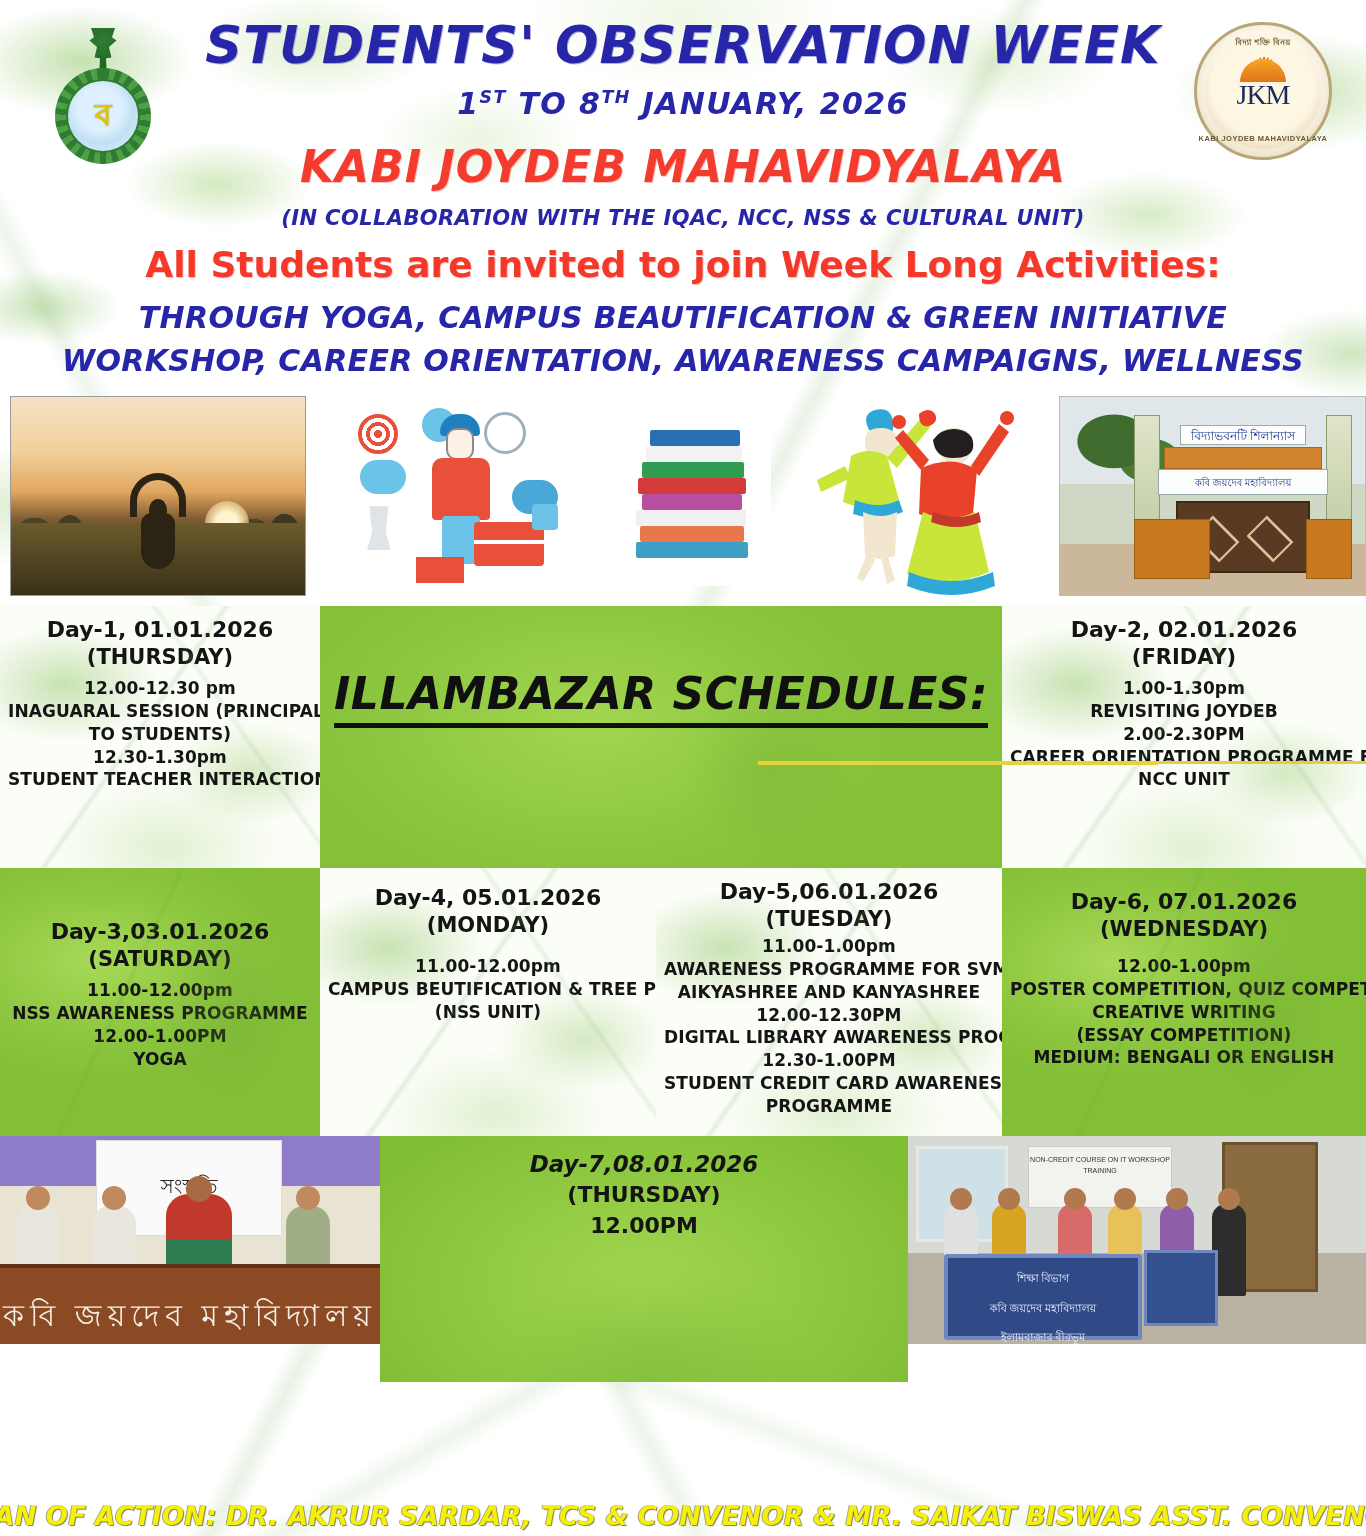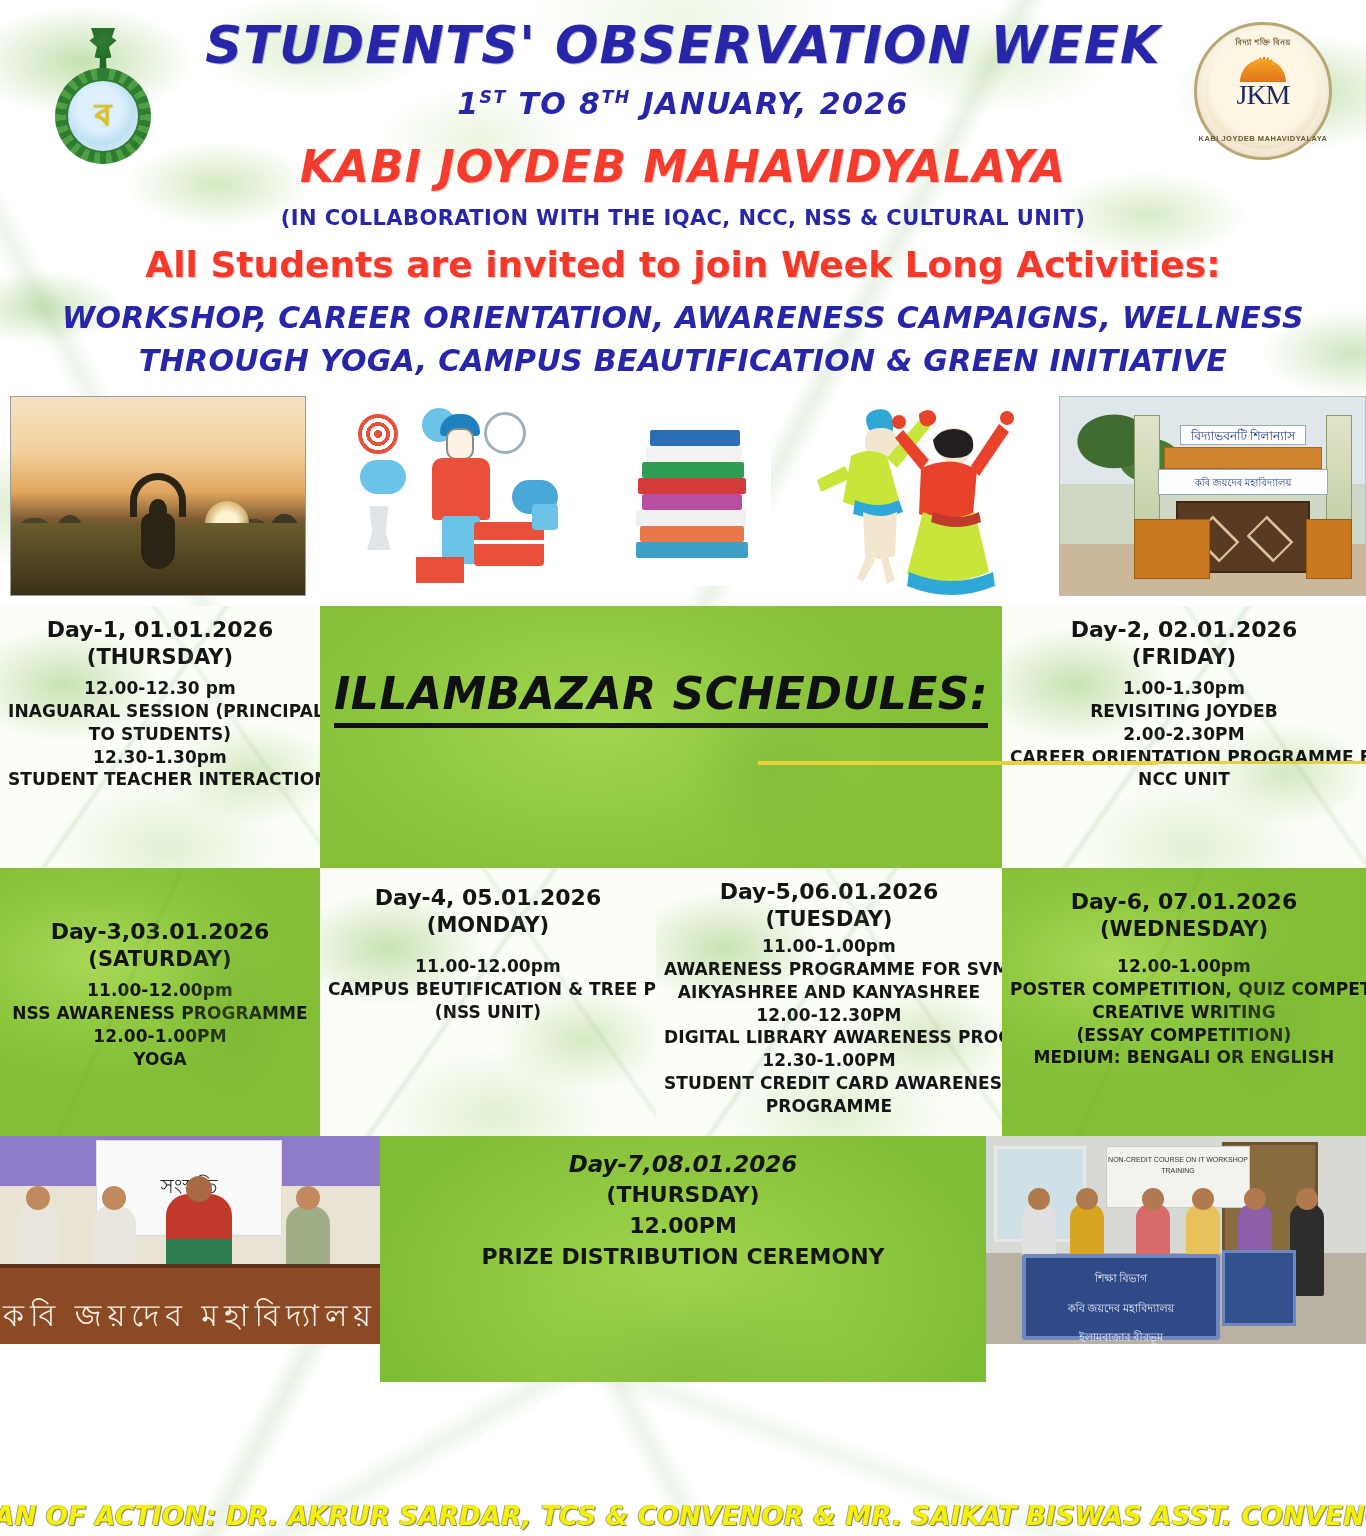--- a/index.html
+++ b/index.html
@@ -100,21 +100,21 @@
     margin-top:14px; font-family:"DejaVu Sans", sans-serif; font-weight:bold; font-style:italic;
     font-size:30px; color:#2726a8; letter-spacing:1.4px;
   }
   .t-dates sup { font-size:.58em; vertical-align:super; }
   .t-college {
     margin-top:20px; font-family:"DejaVu Sans", sans-serif; font-weight:bold; font-style:italic;
     font-size:44px; color:#f43c2e; letter-spacing:1px;
     text-shadow:1px 1px 0 rgba(244,60,46,.3);
   }
   .t-collab {
-    margin-top:14px; font-family:"DejaVu Sans", sans-serif; font-weight:bold; 
+    margin-top:14px; font-family:"DejaVu Sans", sans-serif; font-weight:bold; font-style:italic;
     font-size:21px; color:#2726a8; letter-spacing:.4px;
   }
   .t-place {
     margin-top:12px; font-family:"DejaVu Sans", sans-serif; font-weight:bold; font-style:italic;
     font-size:31px; color:#2726a8; letter-spacing:1.2px;
   }
   .t-invite {
     margin-top:14px; font-family:"DejaVu Sans", sans-serif; font-weight:bold;
     font-size:36px; color:#f4392b; letter-spacing:0px;
     text-shadow:1px 1px 0 rgba(244,57,43,.3);
@@ -269,21 +269,21 @@
   .bcenter { flex:1; position:relative; overflow:hidden;
     background:radial-gradient(ellipse 320px 200px at 50% 60%, #a2d64f, #8cc63e 65%, #7fbd34 100%);
     display:flex; align-items:flex-start; justify-content:center; }
   .bcenter:after{ content:""; position:absolute; inset:0; pointer-events:none;
     background:radial-gradient(ellipse 260px 180px at 52% 96%, rgba(120,180,55,.45), transparent 62%); }
   .bcenter .txt { position:relative; z-index:2; margin-top:14px; text-align:center; }
   .bcenter .day-title { font-family:"DejaVu Sans",sans-serif; font-weight:bold; font-size:23px; color:#141414; line-height:1.3;font-style:italic; }
   .bcenter .day-dow   { font-family:"DejaVu Sans",sans-serif; font-weight:bold; font-size:22px; color:#141414; line-height:1.35; }
   .bcenter .day-body  { font-family:"DejaVu Sans",sans-serif; font-weight:bold; font-size:22px; color:#141414; line-height:1.42; }
 
-  .bphoto-r { width:380px; height:208px; position:relative; overflow:hidden;
+  .bphoto-r { width:458px; height:208px; position:relative; overflow:hidden;
     background:linear-gradient(#cfd3cf 0 56%, #b9b2a3 56% 100%); }
   .bphoto-r .wall { position:absolute; left:0; top:0; width:100%; height:56%; background:#d6d9d4; }
   .bphoto-r .door { position:absolute; right:48px; top:6px; width:96px; height:150px; background:#8a6a3f; border:3px solid #6d5230; }
   .bphoto-r .win  { position:absolute; left:8px; top:10px; width:92px; height:96px; background:#cfe0e6; border:3px solid #e6e9e4; }
   .bphoto-r .bnr  { position:absolute; left:120px; top:10px; width:144px; height:62px; background:#f2f2ee; border:1px solid #ccc; }
   .bphoto-r .bnr span { display:block; text-align:center; font-size:7px; color:#333; margin-top:8px; line-height:1.5; }
   .bphoto-r .cloth { position:absolute; left:36px; bottom:4px; width:198px; height:86px; background:#2f4a86; border:4px solid #6f86be; border-radius:3px; }
   .bphoto-r .cloth b { display:block; color:#e9eefc; font-size:11px; text-align:center; margin-top:12px; line-height:1.6; font-weight:normal; font-family:"Liberation Serif",serif; }
   .bphoto-r .cloth2 { position:absolute; left:236px; bottom:18px; width:74px; height:76px; background:#33508f; border:3px solid #6f86be; }
   .bphoto-r .pp { position:absolute; bottom:86px; width:34px; height:54px; border-radius:14px 14px 2px 2px; }
@@ -344,22 +344,22 @@
     <div class="t-main">STUDENTS' OBSERVATION WEEK</div>
 
     <div class="t-dates">
       <span>1</span><sup>ST</sup><span> TO 8</span><sup>TH</sup><span> JANUARY, 2026</span>
     </div>
 
     <div class="t-college">KABI JOYDEB MAHAVIDYALAYA</div>
     <div class="t-collab">(IN COLLABORATION WITH THE IQAC, NCC, NSS &amp; CULTURAL UNIT)</div>
     <div class="t-invite">All Students are invited to join Week Long Activities:</div>
     <div class="t-acts">
+      <div>THROUGH YOGA, CAMPUS BEAUTIFICATION &amp; GREEN INITIATIVE</div>
       <div>WORKSHOP, CAREER ORIENTATION, AWARENESS CAMPAIGNS, WELLNESS</div>
-      <div>THROUGH YOGA, CAMPUS BEAUTIFICATION &amp; GREEN INITIATIVE</div>
     </div>
   </div>
 
   <div class="strip">
 
     <div class="ph-yoga">
       <div class="treeline"></div>
       <div class="sun"></div>
       <div class="field"></div>
       <div class="yogi">
@@ -541,21 +541,20 @@
         <div class="beng">কবি জয়দেব মহাবিদ্যালয়</div>
       </div>
     </div>
 
     <div class="bcenter">
       <div class="txt">
         <div class="day-title">Day-7,08.01.2026</div>
         <div class="day-dow">(THURSDAY)</div>
         <div class="day-body">
           <div>12.00PM</div>
-          <div>PRIZE DISTRIBUTION CEREMONY</div>
         </div>
       </div>
     </div>
 
     <div class="bphoto-r">
       <div class="wall"></div>
       <div class="win"></div>
       <div class="door"></div>
       <div class="bnr">
         <span>NON-CREDIT COURSE ON IT WORKSHOP TRAINING</span>

